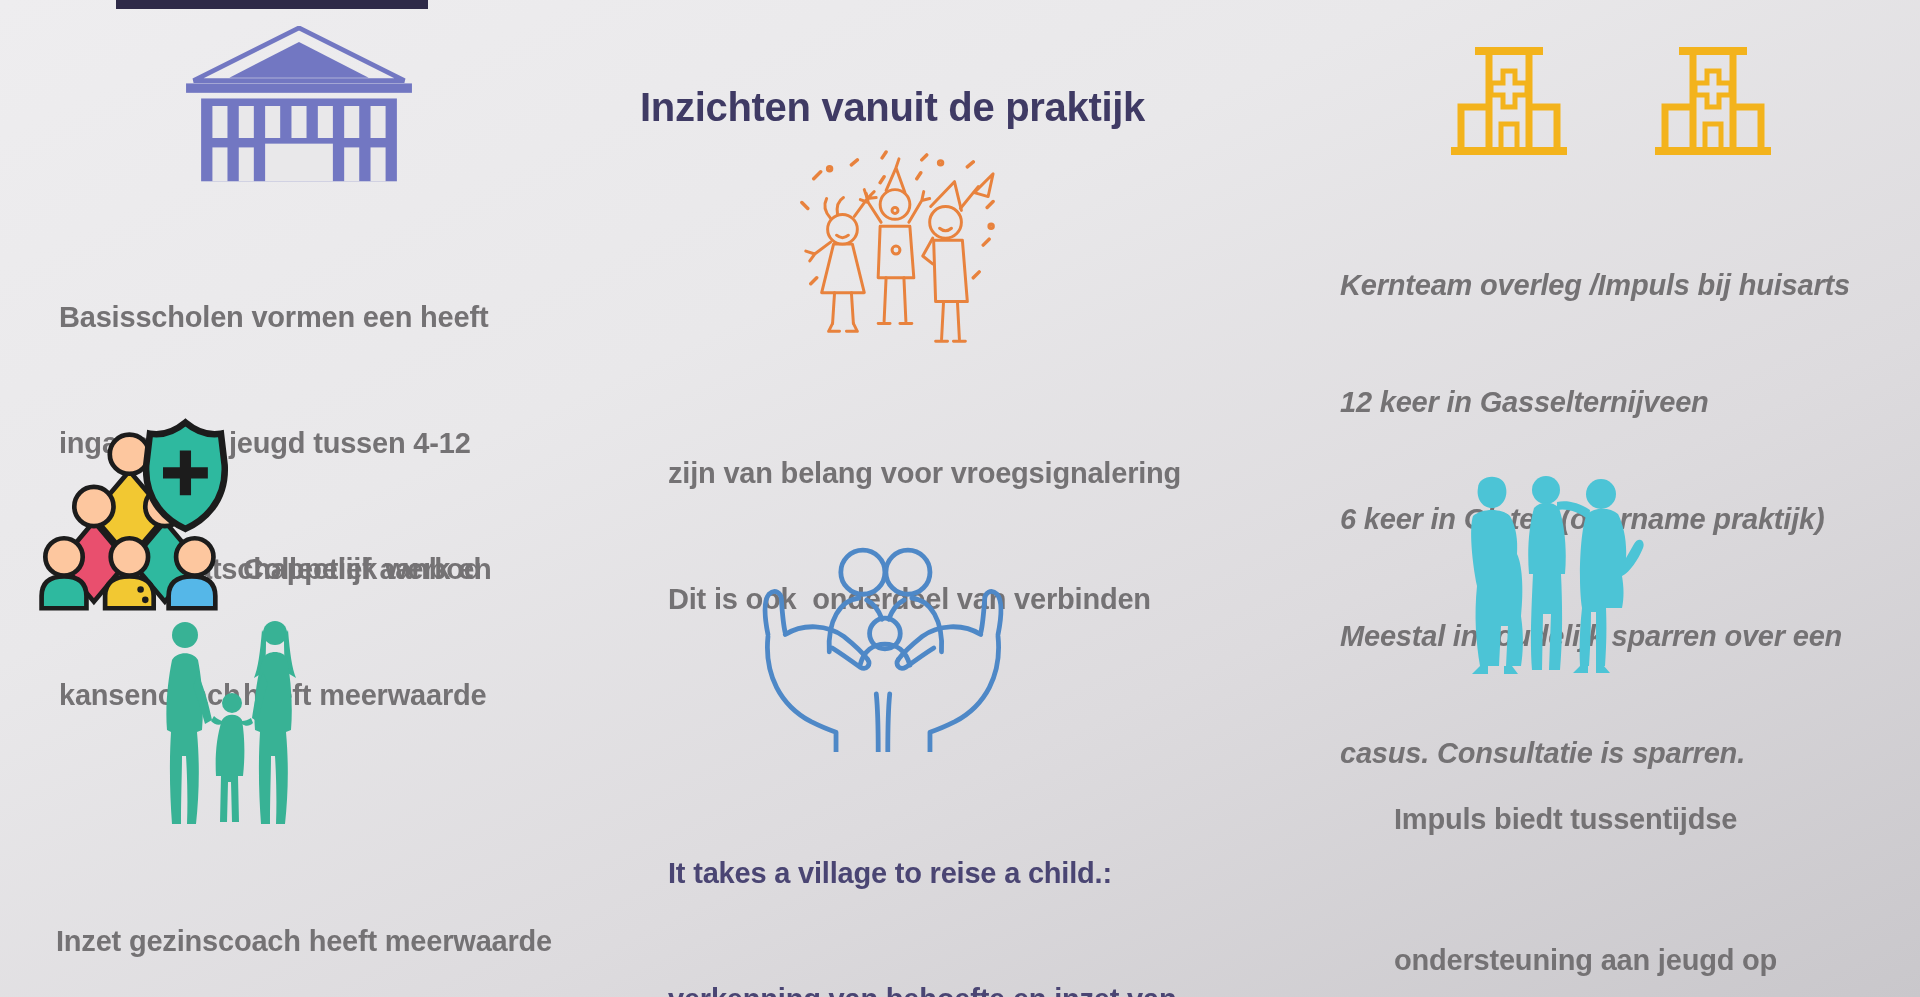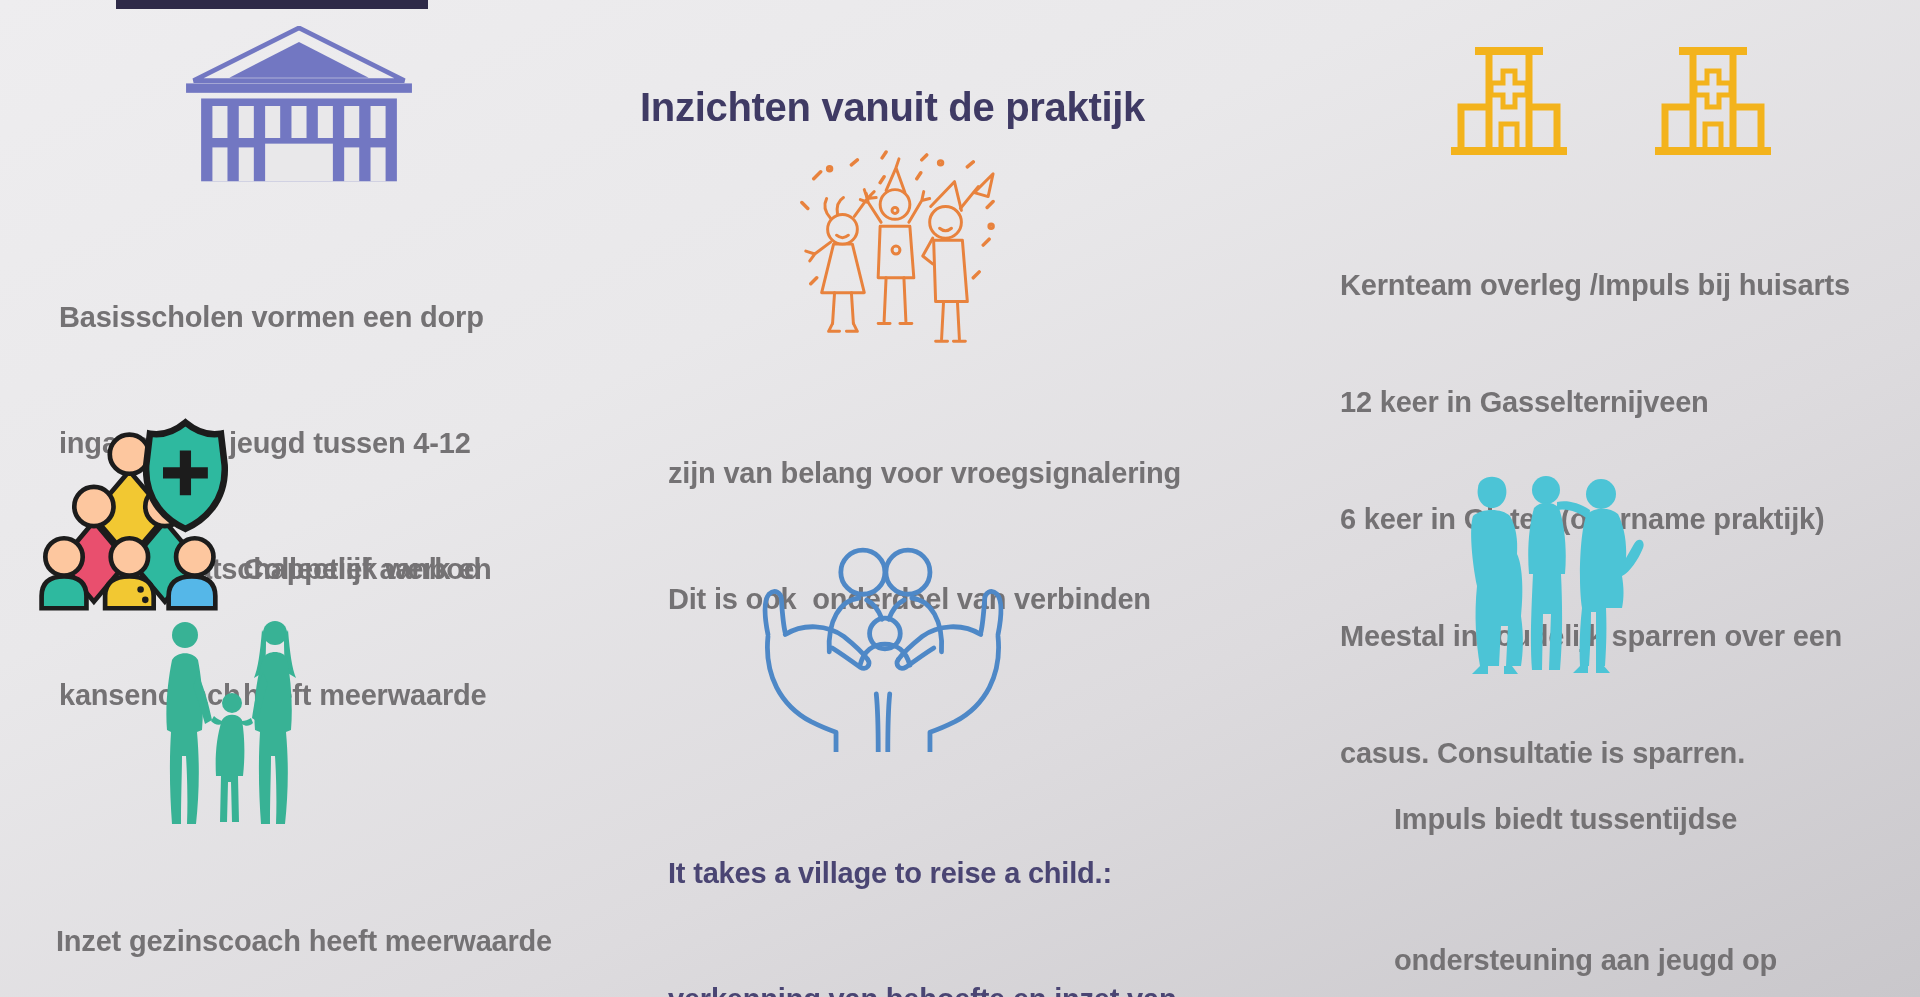--- a/index.html
+++ b/index.html
@@ -42,21 +42,21 @@
       <rect x="28" y="129" width="16" height="36"></rect>
         <rect x="56" y="129" width="16" height="36"></rect>
       <rect x="168" y="129" width="16" height="36"></rect>
         <rect x="196" y="129" width="16" height="36"></rect>
       <rect x="84" y="125" width="72" height="40"></rect>
     </g>
   </svg>
 </div>
 
 <div class="tblock" style="left:59px;top:212px;">
-  <div class="tline">Basisscholen vormen een dorp</div>
+  <div class="tline">Basisscholen vormen een heeft</div>
   <div class="tline">ingang naar jeugd tussen 4-12</div>
   <div class="tline">Schoolmaatschappelijk werk en</div>
   <div class="tline">kansencoach</div>
 </div>
 
 <div class="abs" style="left:36px;top:414px;">
   <svg width="198" height="198" viewBox="0 0 212 206">
     <g stroke="#1c1c1c" stroke-width="5">
       <polygon points="100,58 140,105 100,152 60,105" fill="#f2c832"></polygon>
       <polygon points="62,112 98,155 62,198 26,155" fill="#e94f6e"></polygon>
@@ -198,21 +198,21 @@
     <line x1="40" y1="11" x2="40" y2="108" stroke-width="7"></line>
     <line x1="80" y1="11" x2="80" y2="108" stroke-width="7"></line>
     <path d="M54,31 h12 v12 h12 v12 h-12 v12 h-12 v-12 h-12 v-12 h12 Z" stroke-width="5"></path>
     <polyline points="12,108 12,67 40,67" stroke-width="7"></polyline>
     <polyline points="108,108 108,67 80,67" stroke-width="7"></polyline>
     <polyline points="52,108 52,84 68,84 68,108" stroke-width="5"></polyline>
     <line x1="2" y1="111" x2="118" y2="111" stroke-width="8"></line>
   </svg>
 </div>
 
-<div class="tblock lh39" style="left:1340px;top:188px;">
+<div class="tblock lh39" style="left:1340px;top:188px;font-style:italic;">
   <div class="tline">Kernteam overleg /Impuls bij huisarts</div>
   <div class="tline">12 keer in Gasselternijveen</div>
   <div class="tline">6 keer in Gieten (overname praktijk)</div>
   <div class="tline">Meestal inhoudelijk sparren over een</div>
   <div class="tline">casus. Consultatie is sparren.</div>
 </div>
 
 <div class="abs" style="left:1440px;top:464px;">
   <svg width="218" height="224" viewBox="0 0 218 224" fill="#4cc4d6">
     <path d="M38,24 C38,10 64,8 66,24 C68,34 62,44 52,44 C42,44 36,34 38,24 Z"></path>

